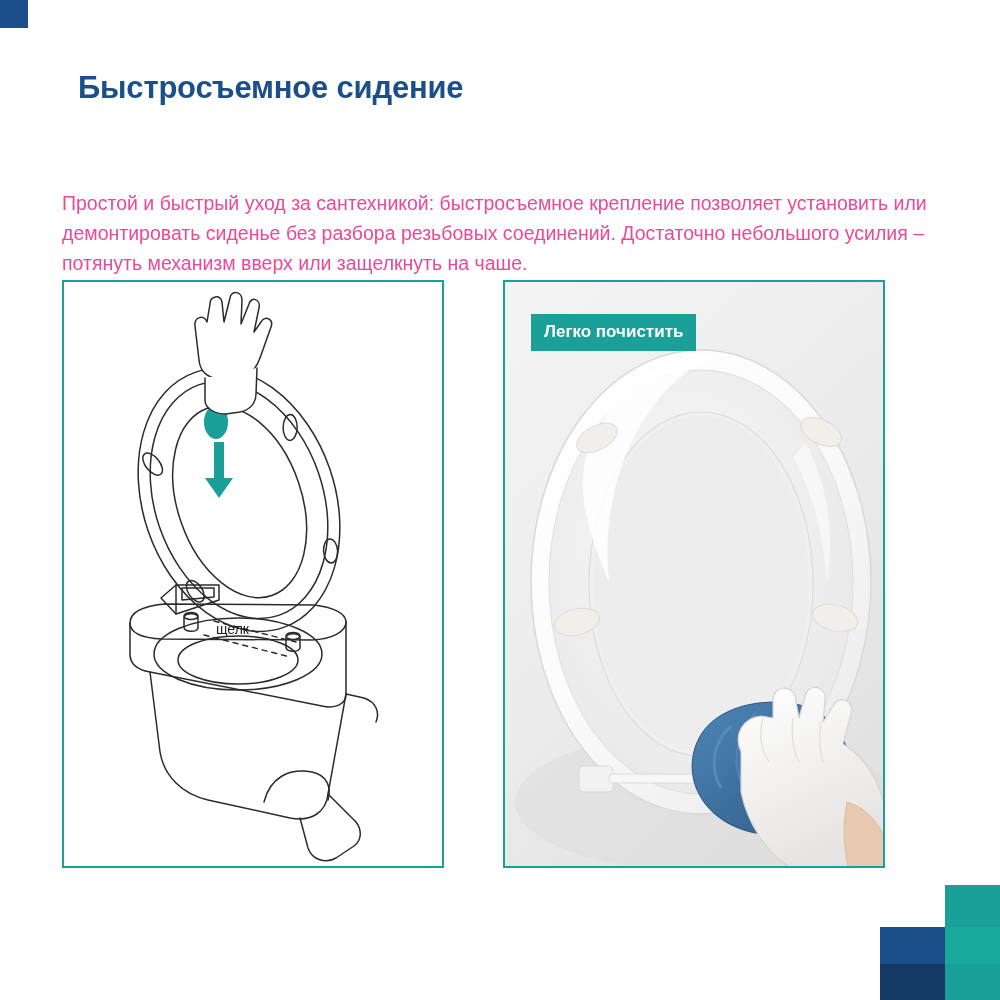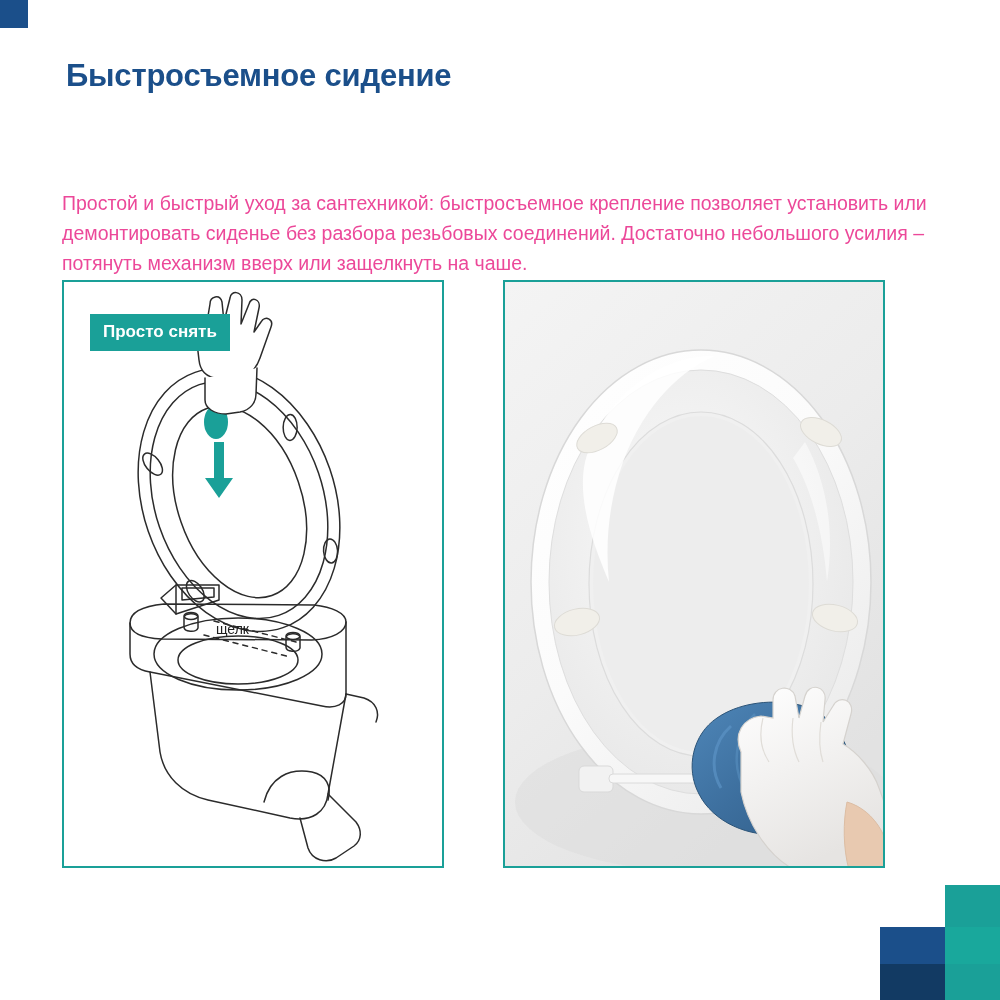--- a/index.html
+++ b/index.html
@@ -39,21 +39,21 @@
     position: absolute;
     left: 62px; top: 55px;
     width: 876px;
     height: 60px;
   }
   .page-title {
     font-size: 31px;
     font-weight: bold;
     color: #1b4f8a;
     letter-spacing: -0.2px;
-    margin: 4px;
+    margin: 16px;
     line-height: 1.1;
     display: inline-block;
   }
   .logo {
     position: absolute;
     right: 0;
     top: 2px;
     font-size: 39px;
     font-weight: bold;
     color: #1b4f8a;
@@ -179,21 +179,20 @@
         <path d="M86 390 L96 470 C100 494 118 512 144 518 L226 536 C248 540 262 530 264 512 L282 412"></path>
         <path d="M200 520 C206 496 224 486 248 490 C262 493 268 504 264 518"></path>
 
         <path d="M236 536 L244 566 C248 578 262 582 272 576 L290 564 C298 558 298 548 292 540 L264 512"></path>
         <path d="M282 412 L300 416 C312 420 316 430 312 440"></path>
       </g>
 
       <text class="click-label" x="152" y="352" font-family="Liberation Sans, sans-serif" font-size="15" fill="#1f1f1f">щелк</text>
     </svg>
   </div>
-  <div class="panel-label">Просто снять</div>
 </div>
 
 <div class="panel panel-right">
   <div class="panel-art">
     <svg viewBox="0 0 382 588" width="382" height="588" xmlns="http://www.w3.org/2000/svg">
       <defs>
         <linearGradient id="bgGrad" x1="0" y1="0" x2="0.6" y2="1">
           <stop offset="0%" stop-color="#f4f4f4"></stop>
           <stop offset="55%" stop-color="#ececec"></stop>
           <stop offset="100%" stop-color="#e2e2e2"></stop>
@@ -255,20 +254,21 @@
       <g>
         <path d="M236 470 C228 452 238 436 256 434 L268 436 L268 418 C268 404 286 402 290 414 L294 436 L300 414 C304 400 322 404 320 418 L318 440 L328 424 C334 412 350 418 346 432 L338 462 C352 470 368 488 374 506 L382 528 L382 588 L290 588 C262 574 242 540 236 510 Z" fill="url(#gloveGrad)" stroke="#d5d2ce" stroke-width="1.2"></path>
         <path d="M258 436 C254 452 256 468 264 480" stroke="#e0ddd8" stroke-width="1.2" fill="none"></path>
         <path d="M288 436 C286 452 288 468 294 480" stroke="#e0ddd8" stroke-width="1.2" fill="none"></path>
         <path d="M316 440 C314 454 314 468 318 480" stroke="#e0ddd8" stroke-width="1.2" fill="none"></path>
 
         <path d="M342 520 C356 524 368 534 376 548 L382 560 L382 588 L344 588 C338 566 338 540 342 520 Z" fill="#e8c9b0" stroke="#dcbda3" stroke-width="1"></path>
       </g>
     </svg>
   </div>
+  <div class="panel-label">Легко почистить</div>
 </div>
 
 <div class="corner-br-wrap">
   <div class="sq sq-teal-top"></div>
   <div class="sq sq-teal-mid"></div>
   <div class="sq sq-blue-mid"></div>
   <div class="sq sq-navy-bot"></div>
   <div class="sq sq-teal-bot"></div>
 </div>
 

